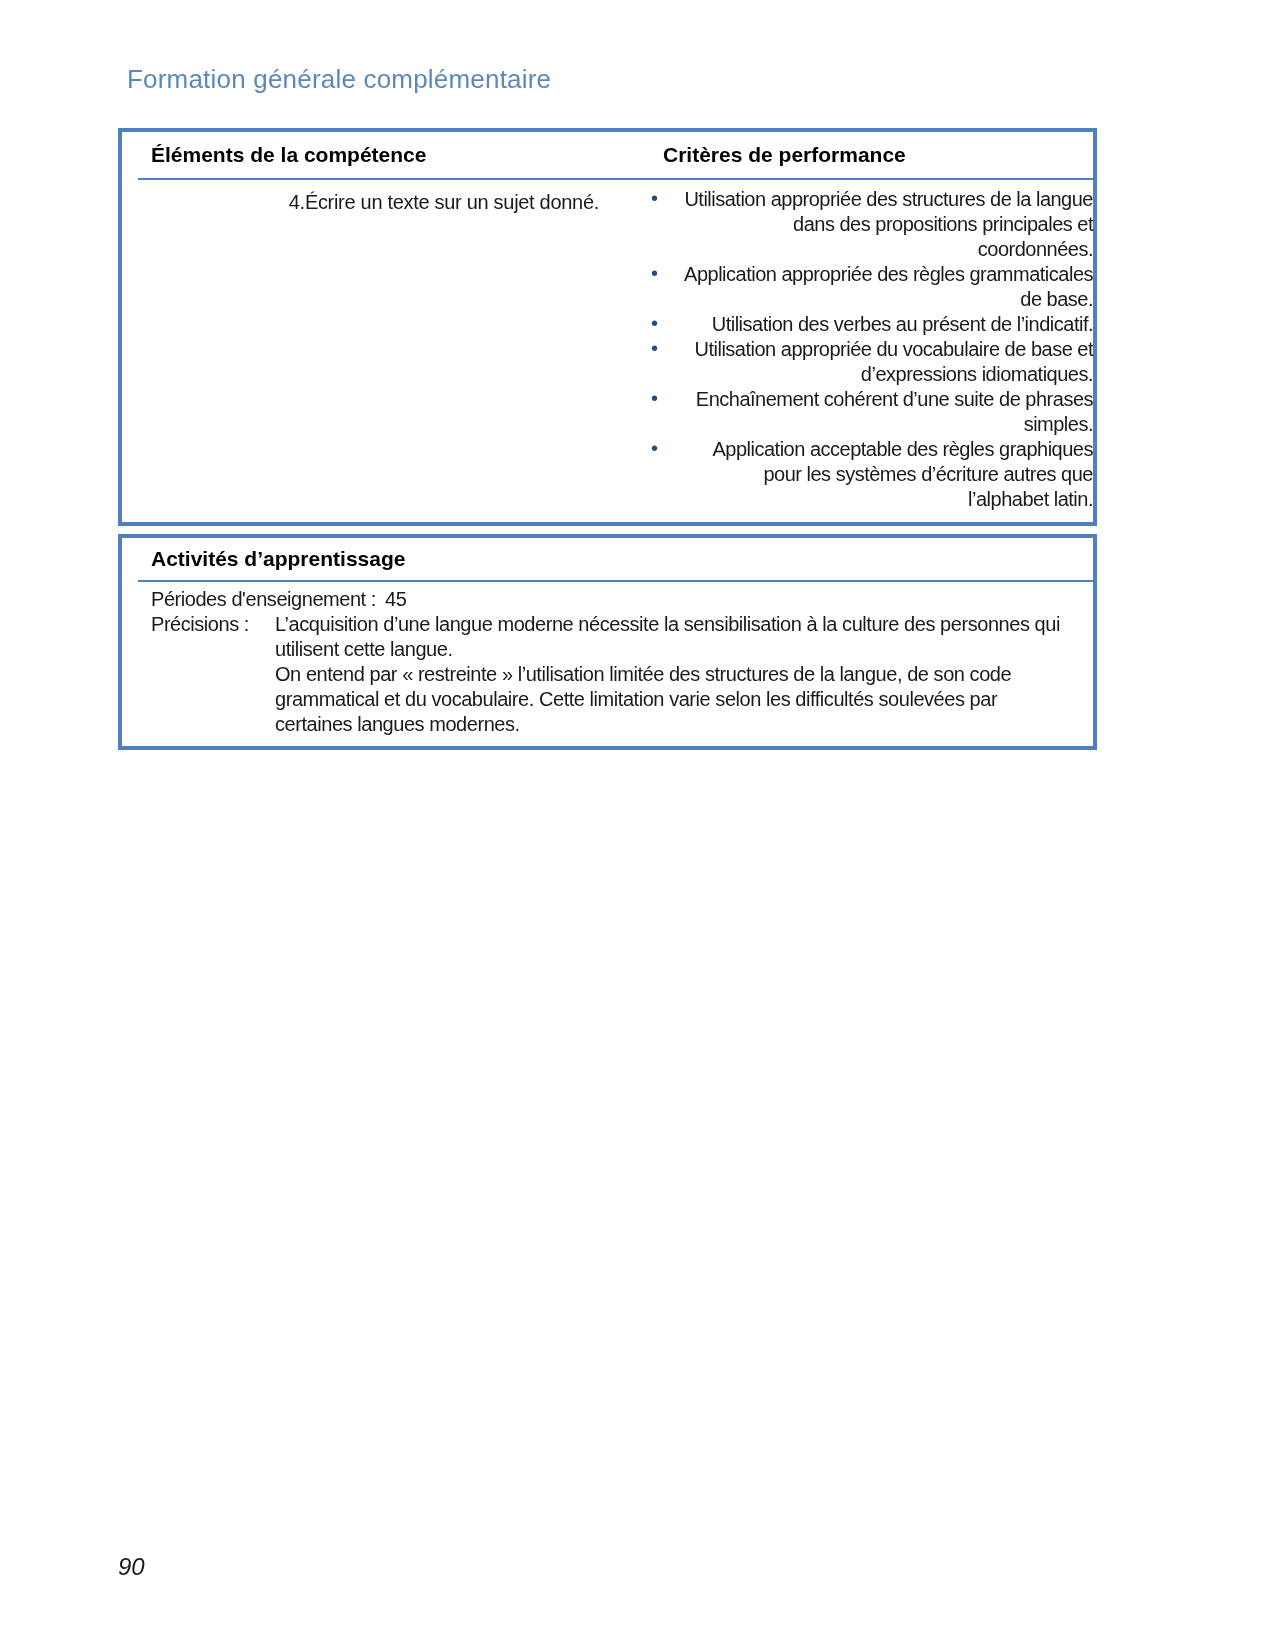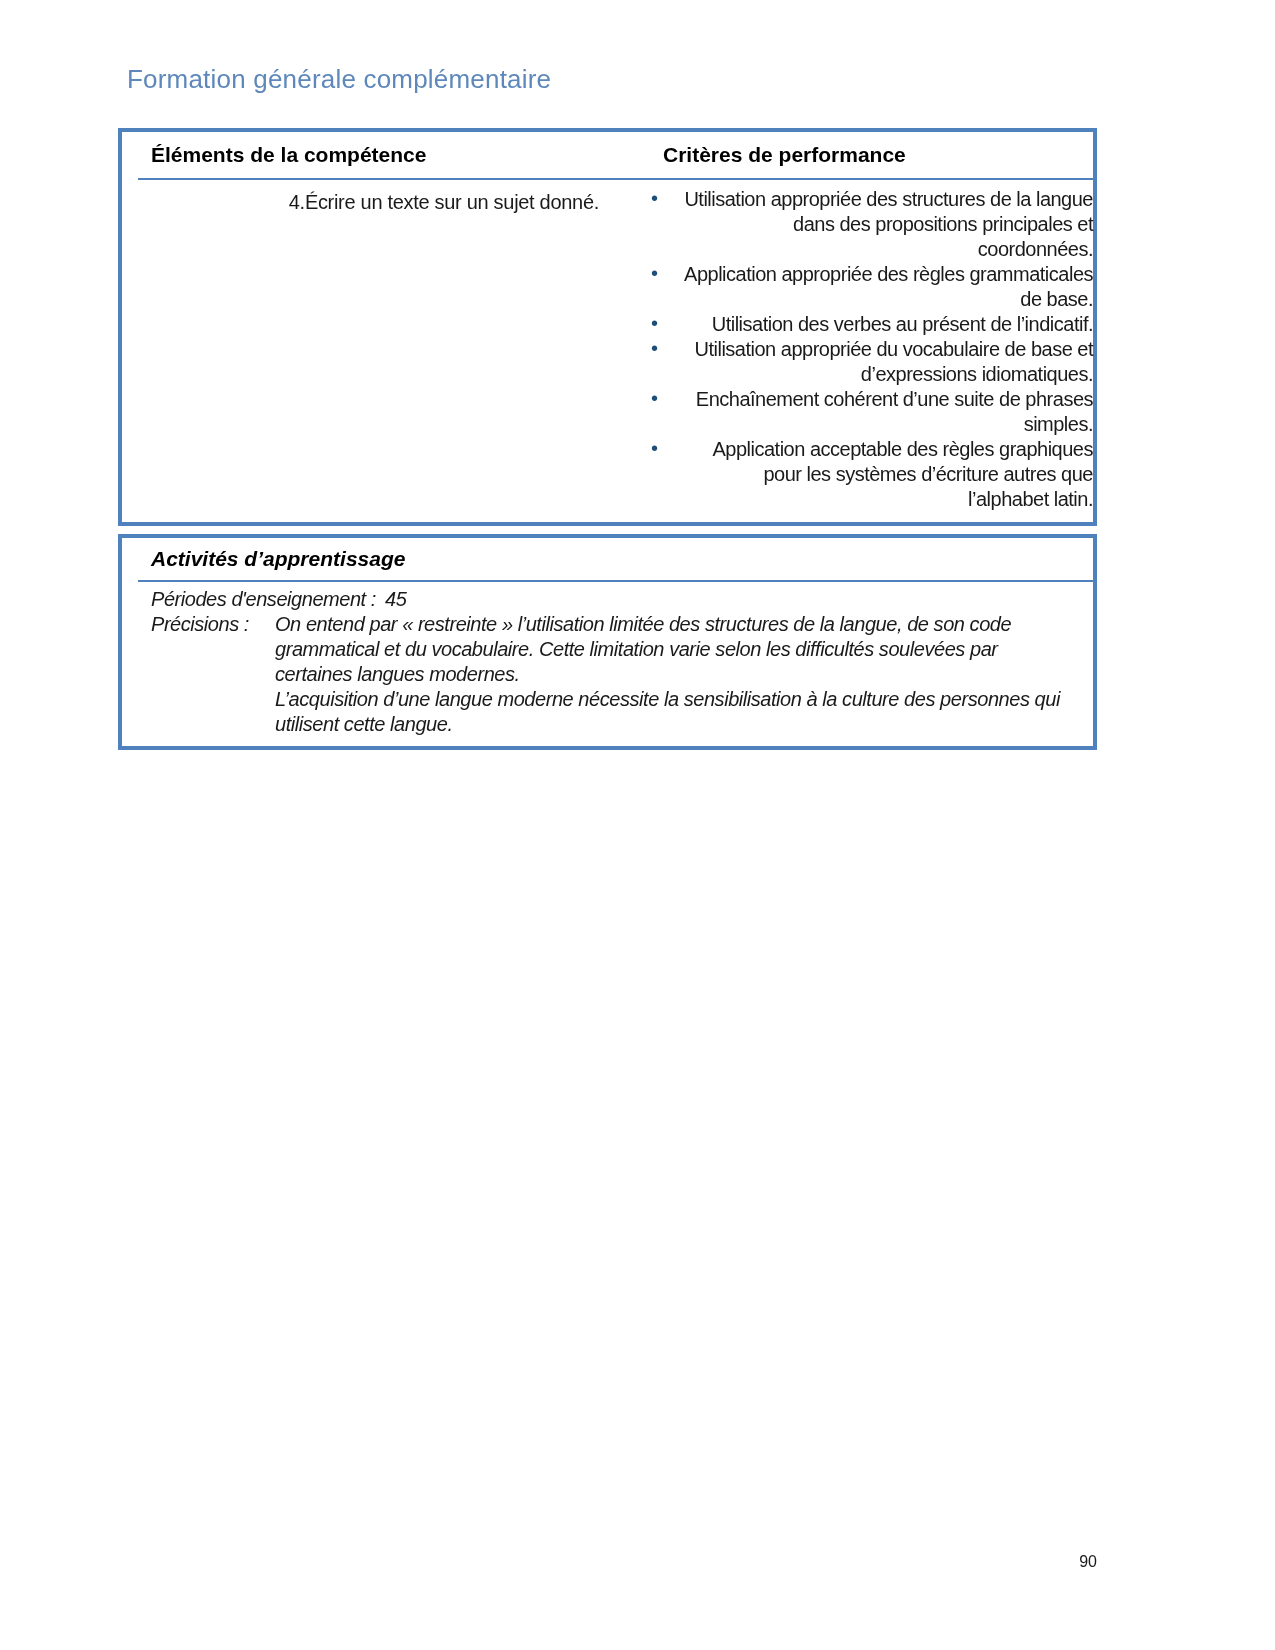--- a/index.html
+++ b/index.html
@@ -11,21 +11,21 @@
   }
   .page-title {
     position:absolute; left:127px; top:64px;
     font-size:26px; color:#5e88bb; letter-spacing:0.2px;
   }
   .tbl {
     position:absolute; left:118px; width:979px;
     border:4px solid #4f81bd; background:#ffffff;padding-left:16px;
   }
   .tbl1 { top:128px; }
-  .tbl2 { top:534px;font-style:italic; }
+  .tbl2 { top:534px; }
   .thead {
     border-bottom:2px solid #4f81bd;
     font-weight:bold; font-size:21px; color:#000000;
   }
   .tbl1 .thead { display:flex; align-items:center; height:48px; }
   .hcell-left  { width:495px; padding-left:13px; }
   .hcell-right { flex:1; padding-left:30px; }
   .tbl1 .tbody { display:flex;text-align:right; }
   .bcell-left {
     width:495px; padding:10px 16px 10px 13px;
@@ -48,21 +48,21 @@
     font-size:20px; letter-spacing:-0.45px; line-height:25px;border-radius:31px;
   }
   .arow { display:flex; align-items:flex-start; }
   .alabel { flex:0 0 auto; min-width:124px; white-space:nowrap; }
   .avalue { flex:0 0 auto; }
   .arow-periods .avalue { margin-left:9px; }
   .aparas { flex:1; max-width:832px; }
   .aparas p { margin:0; }
   .page-number {
     position:absolute; left:118px; top:1553px; width:979px;
-    text-align:right; font-size:16px; color:#1a1a1a;
+    text-align:left; font-size:24px; color:#1a1a1a;font-style:italic;
   }
 </style>
 </head>
 <body>
 
 <div>
 
   <div class="page-title">Formation générale complémentaire</div>
 
   <div class="tbl tbl1">
@@ -110,22 +110,22 @@
       <span>Activités d’apprentissage</span>
     </div>
     <div class="tbody">
       <div class="arow arow-periods">
         <span class="alabel">Périodes d'enseignement :</span>
         <span class="avalue">45</span>
       </div>
       <div class="arow">
         <span class="alabel">Précisions :</span>
         <div class="aparas">
+          <p>L’acquisition d’une langue moderne nécessite la sensibilisation à la culture des personnes qui utilisent cette langue.</p>
           <p>On entend par « restreinte » l’utilisation limitée des structures de la langue, de son code grammatical et du vocabulaire. Cette limitation varie selon les difficultés soulevées par certaines langues modernes.</p>
-          <p>L’acquisition d’une langue moderne nécessite la sensibilisation à la culture des personnes qui utilisent cette langue.</p>
         </div>
       </div>
     </div>
   </div>
 
   <div class="page-number">90</div>
 
 </div>
 
 </body></html>

